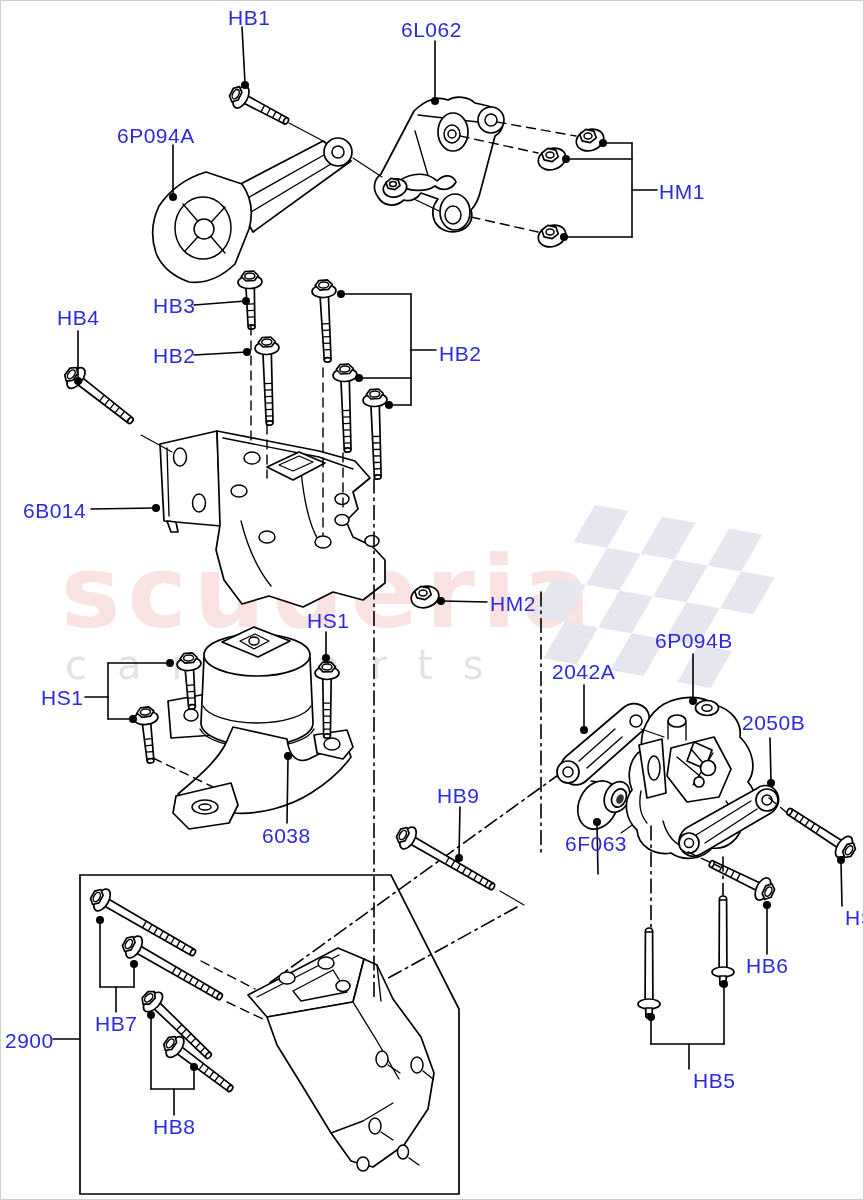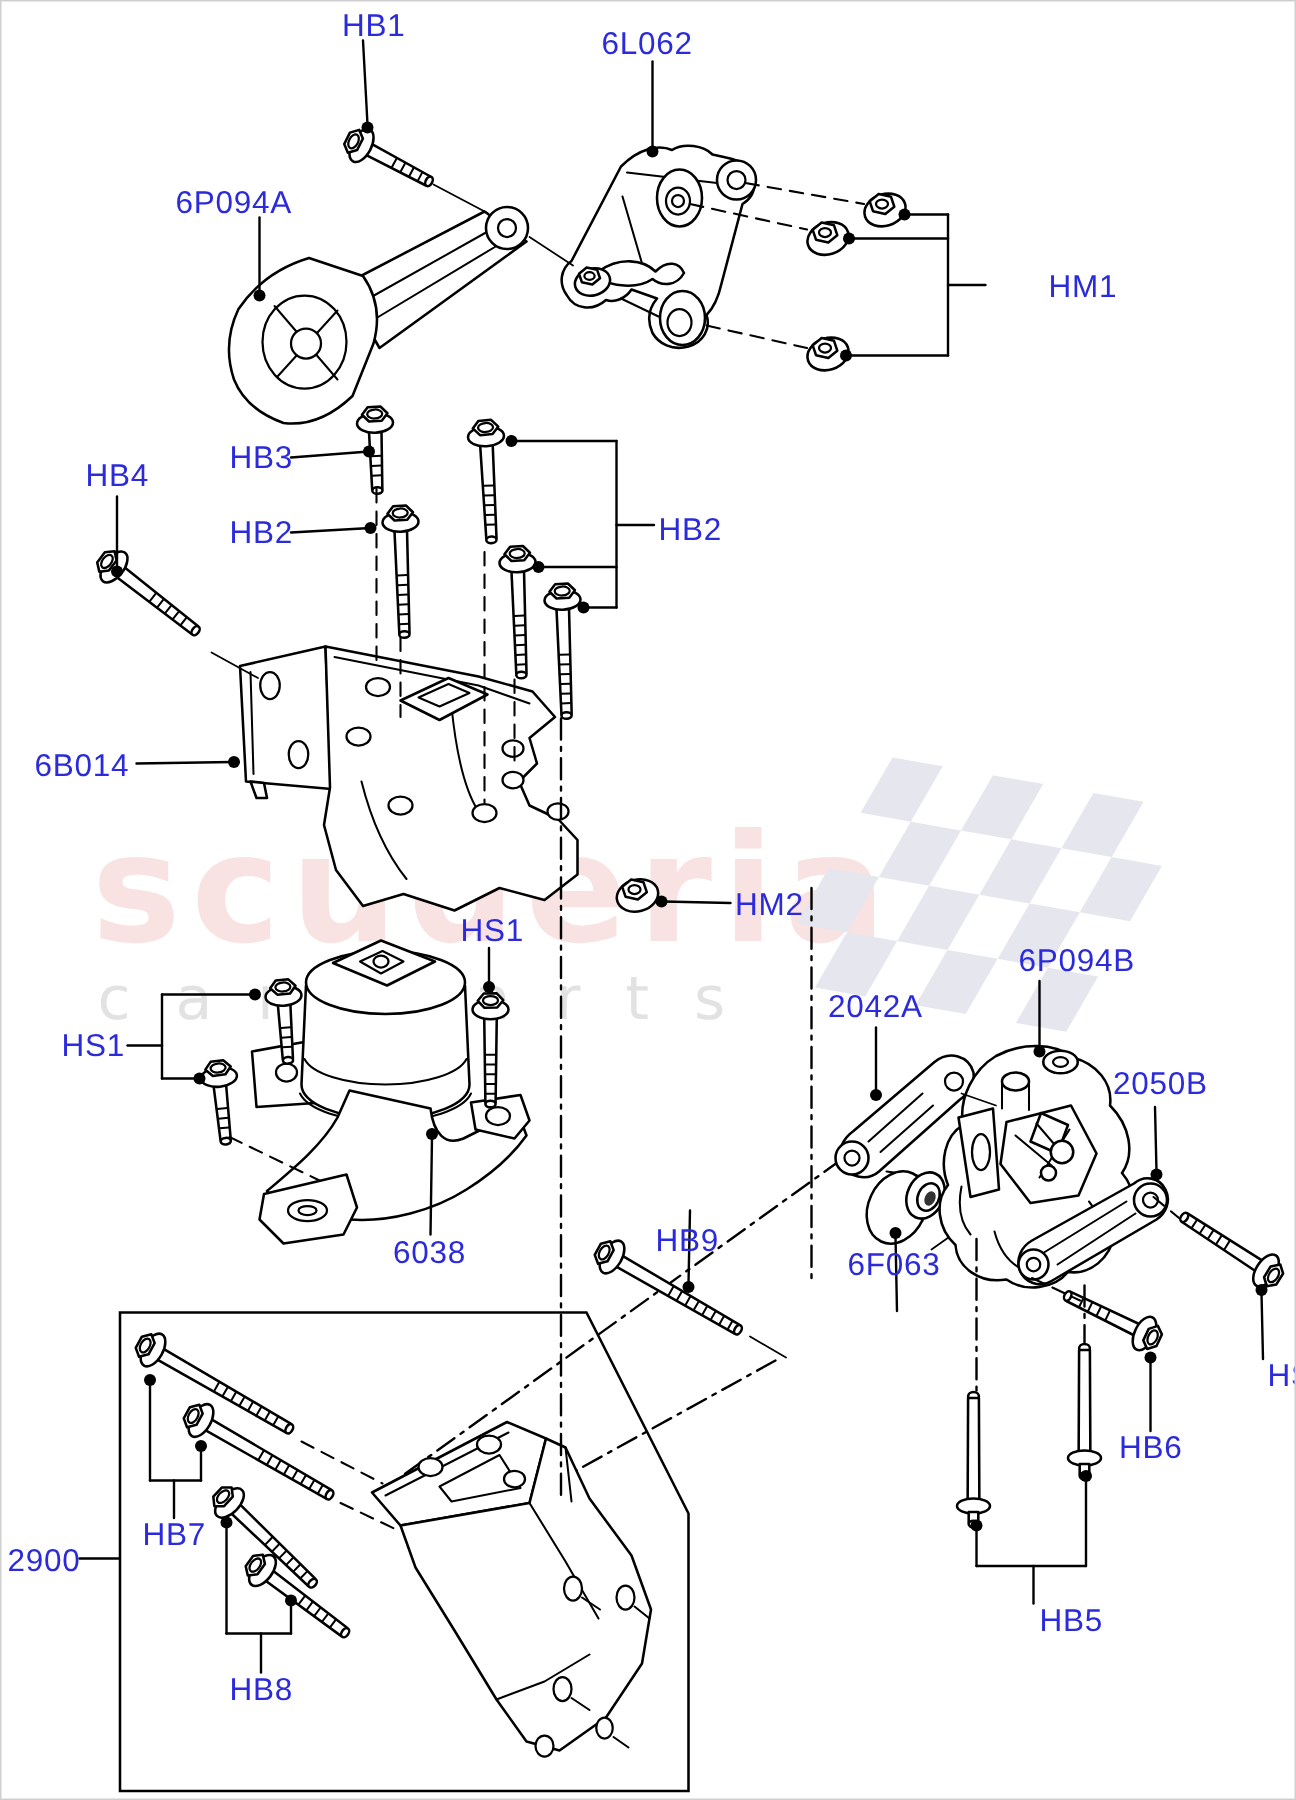--- a/index.html
+++ b/index.html
@@ -531,34 +531,34 @@
         <circle cx="99" cy="919" r="4" fill="#000"></circle>
         <circle cx="133" cy="963" r="4" fill="#000"></circle>
         <circle cx="150" cy="1014" r="4" fill="#000"></circle>
         <circle cx="193" cy="1066" r="4" fill="#000"></circle>
       </g>
 </svg>
 
   <div class="lbl" style="left:227px;top:6px">HB1</div>
   <div class="lbl" style="left:400px;top:18px">6L062</div>
   <div class="lbl" style="left:116px;top:124px">6P094A</div>
-  <div class="lbl" style="left:698px;top:180px">HM1</div>
+  <div class="lbl" style="left:658px;top:180px">HM1</div>
   <div class="lbl" style="left:152px;top:294px">HB3</div>
   <div class="lbl" style="left:56px;top:306px">HB4</div>
   <div class="lbl" style="left:152px;top:344px">HB2</div>
   <div class="lbl" style="left:438px;top:342px">HB2</div>
   <div class="lbl" style="left:22px;top:499px">6B014</div>
   <div class="lbl" style="left:489px;top:592px">HM2</div>
   <div class="lbl" style="left:306px;top:609px">HS1</div>
   <div class="lbl" style="left:40px;top:686px">HS1</div>
   <div class="lbl" style="left:551px;top:660px">2042A</div>
-  <div class="lbl" style="left:678px;top:629px">6P094B</div>
+  <div class="lbl" style="left:654px;top:629px">6P094B</div>
   <div class="lbl" style="left:741px;top:711px">2050B</div>
   <div class="lbl" style="left:261px;top:824px">6038</div>
-  <div class="lbl" style="left:436px;top:816px">HB9</div>
+  <div class="lbl" style="left:436px;top:784px">HB9</div>
   <div class="lbl" style="left:564px;top:832px">6F063</div>
   <div class="lbl" style="left:844px;top:906px">HS2</div>
   <div class="lbl" style="left:745px;top:954px">HB6</div>
   <div class="lbl" style="left:692px;top:1069px">HB5</div>
   <div class="lbl" style="left:4px;top:1029px">2900</div>
   <div class="lbl" style="left:94px;top:1012px">HB7</div>
   <div class="lbl" style="left:152px;top:1115px">HB8</div>
 </div>
 
 </body></html>

